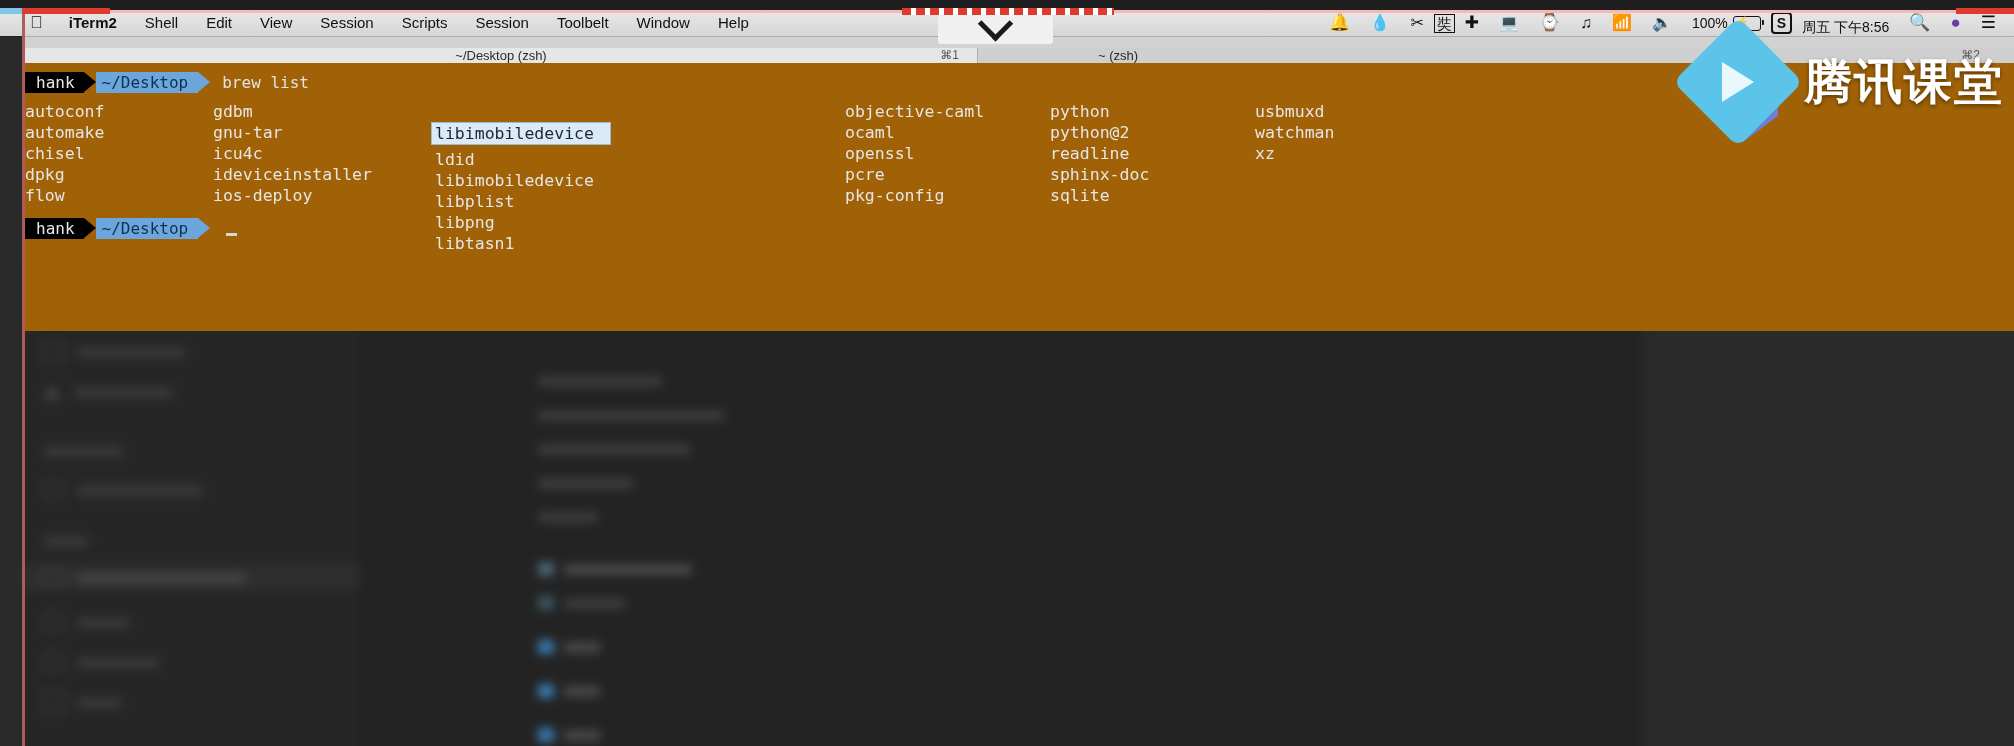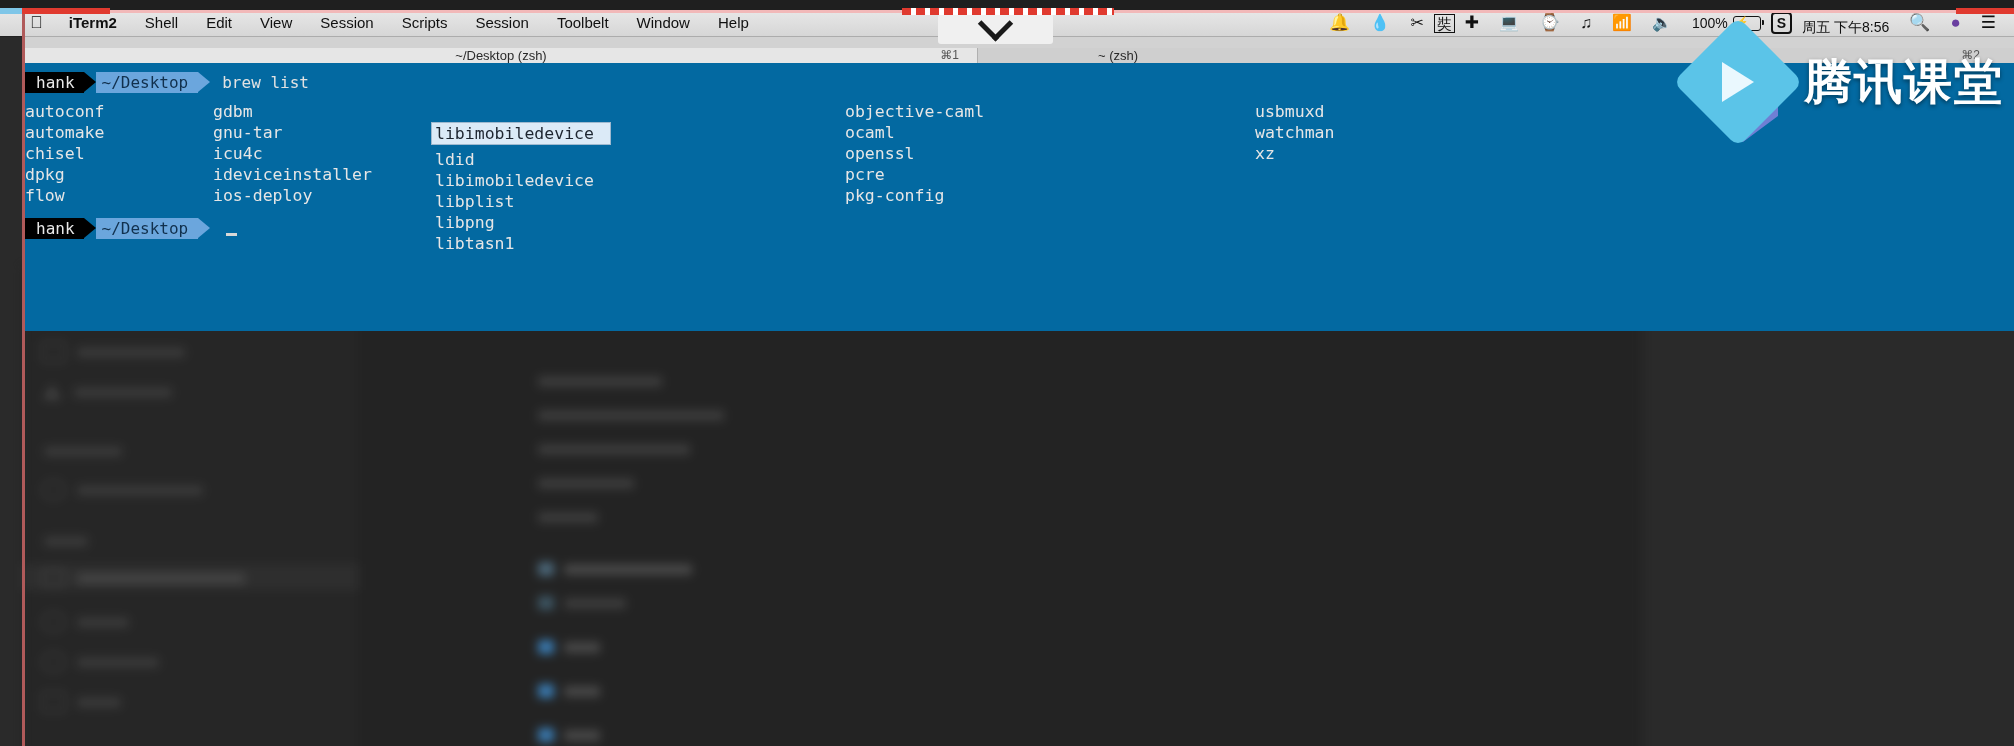--- a/index.html
+++ b/index.html
@@ -52,21 +52,21 @@
 
   
   #term{position:absolute;left:25px;top:36px;right:0;height:295px;z-index:20;}
   #tabbar{position:absolute;left:0;top:0;right:0;height:27px;background:#d2d2d2;
      border-bottom:1px solid #9d9d9d;}
   .tab{position:absolute;top:12px;height:32px;display:flex;align-items:flex-start;justify-content:center;
        font-size:13px;color:#2a2a2a;}
   #tab1{left:0;width:952px;background:#e6e6e6;}
   #tab2{left:952px;right:0;background:#cfcfcf;border-left:1px solid #b0b0b0;}
   .tab .kbd{position:absolute;right:18px;font-size:12px;color:#555;}
-  #term-body{position:absolute;left:0;top:27px;right:0;bottom:0;background:#0369a1;}
+  #term-body{position:absolute;left:0;top:27px;right:0;bottom:0;background:#a16207;}
   .col{position:absolute;font-family:"DejaVu Sans Mono",monospace;font-size:16.5px;color:#e6e6e6;white-space:pre;line-height:21px;}
 
   
   .prompt{position:absolute;height:21px;display:flex;align-items:stretch;font-family:"DejaVu Sans Mono",monospace;font-size:16px;}
   .p-user{background:#000;color:#e9e9e9;padding:0 9px 0 11px;display:flex;align-items:center;}
   .p-arrow1{width:0;height:0;border-top:10.5px solid transparent;border-bottom:10.5px solid transparent;border-left:12px solid #000;}
   .p-path{background:#6ba6dd;color:#11304d;padding:0 10px 0 6px;display:flex;align-items:center;}
   .p-arrow2{width:0;height:0;border-top:10.5px solid transparent;border-bottom:10.5px solid transparent;border-left:12px solid #6ba6dd;}
   .p-cmd{color:#e2e2e2;padding-left:12px;display:flex;align-items:center;}
   .cursor{display:inline-block;width:11px;height:3px;background:#d8d8d8;margin-left:16px;align-self:flex-end;margin-bottom:3px;}
@@ -266,20 +266,25 @@
       <div class="col" style="left:410px;top:38px;margin-top:48px;">ldid
 libimobiledevice
 libplist
 libpng
 libtasn1</div>
       <div class="col" style="left:820px;top:38px;">objective-caml
 ocaml
 openssl
 pcre
 pkg-config</div>
+      <div class="col" style="left:1025px;top:38px;">python
+python@2
+readline
+sphinx-doc
+sqlite</div>
       <div class="col" style="left:1230px;top:38px;">usbmuxd
 watchman
 xz</div>
 
       <div class="sel" style="left:406px;top:59px;width:172px;">libimobiledevice</div>
 
       <div class="prompt" style="left:0px;top:155px;">
         <span class="p-user">hank</span>
         <span class="p-arrow1"></span>
         <span class="p-path">~/Desktop</span>

